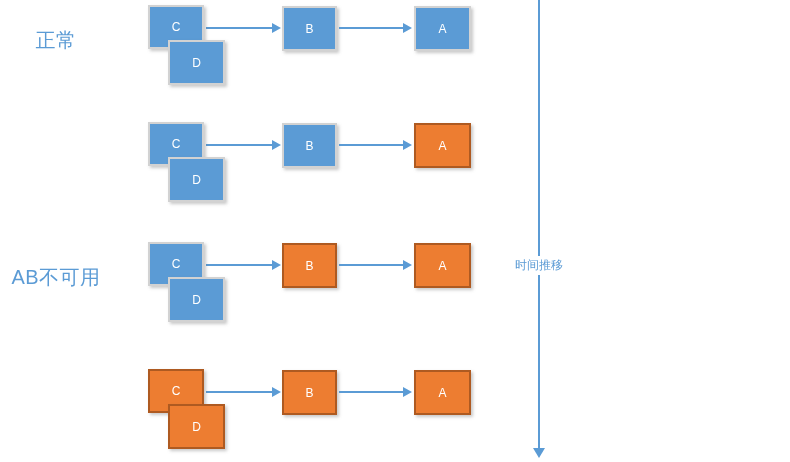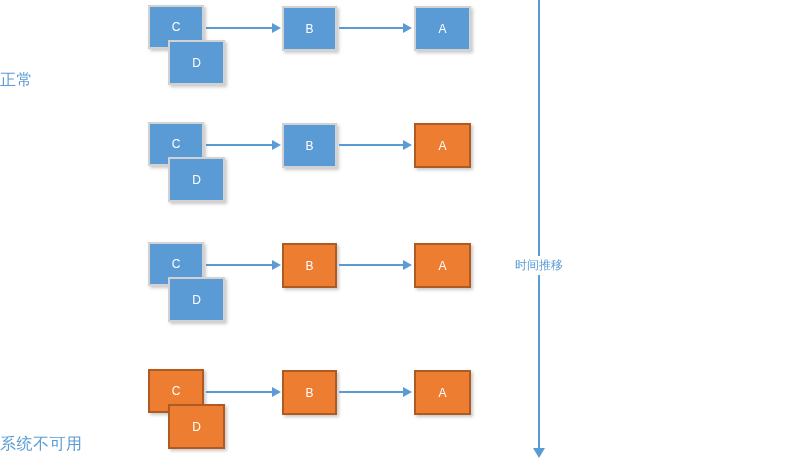--- a/index.html
+++ b/index.html
@@ -21,26 +21,25 @@
     width: 790px;
     height: 90px;
   }
   .row-label {
     position: absolute;
     left: 0;
     top: 23px;
     width: 112px;
     height: 24px;
     line-height: 24px;
-    text-align: left;
-    font-size: 16px;
+    text-align: center;
+    font-size: 20px;
     letter-spacing: 0.5px;
     color: var(--label-text, #5B9BD5);
     white-space: nowrap;
-    margin-top: 40px;
   }
   .node {
     position: absolute;
     box-sizing: border-box;
     display: flex;
     align-items: center;
     justify-content: center;
     color: var(--node-text, #ffffff);
     font-size: 12px;
     box-shadow: 2px 2px 3px rgba(100,100,100,0.35);
@@ -124,30 +123,30 @@
   <div class="row" style="top:122px">
     <div class="node node-c normal">C</div>
     <div class="node node-d normal">D</div>
     <div class="harrow arrow-cb"></div>
     <div class="node node-b normal">B</div>
     <div class="harrow arrow-ba"></div>
     <div class="node node-a unavailable">A</div>
   </div>
 
   <div class="row" style="top:242px">
+    <div class="row-label">AB不可用</div>
     <div class="node node-c normal">C</div>
     <div class="node node-d normal">D</div>
     <div class="harrow arrow-cb"></div>
     <div class="node node-b unavailable">B</div>
     <div class="harrow arrow-ba"></div>
     <div class="node node-a unavailable">A</div>
   </div>
 
   <div class="row" style="top:369px">
-    <div class="row-label">系统不可用</div>
     <div class="node node-c unavailable">C</div>
     <div class="node node-d unavailable">D</div>
     <div class="harrow arrow-cb"></div>
     <div class="node node-b unavailable">B</div>
     <div class="harrow arrow-ba"></div>
     <div class="node node-a unavailable">A</div>
   </div>
 
   <div class="timeline-line"></div>
   <div class="timeline-arrowhead"></div>

